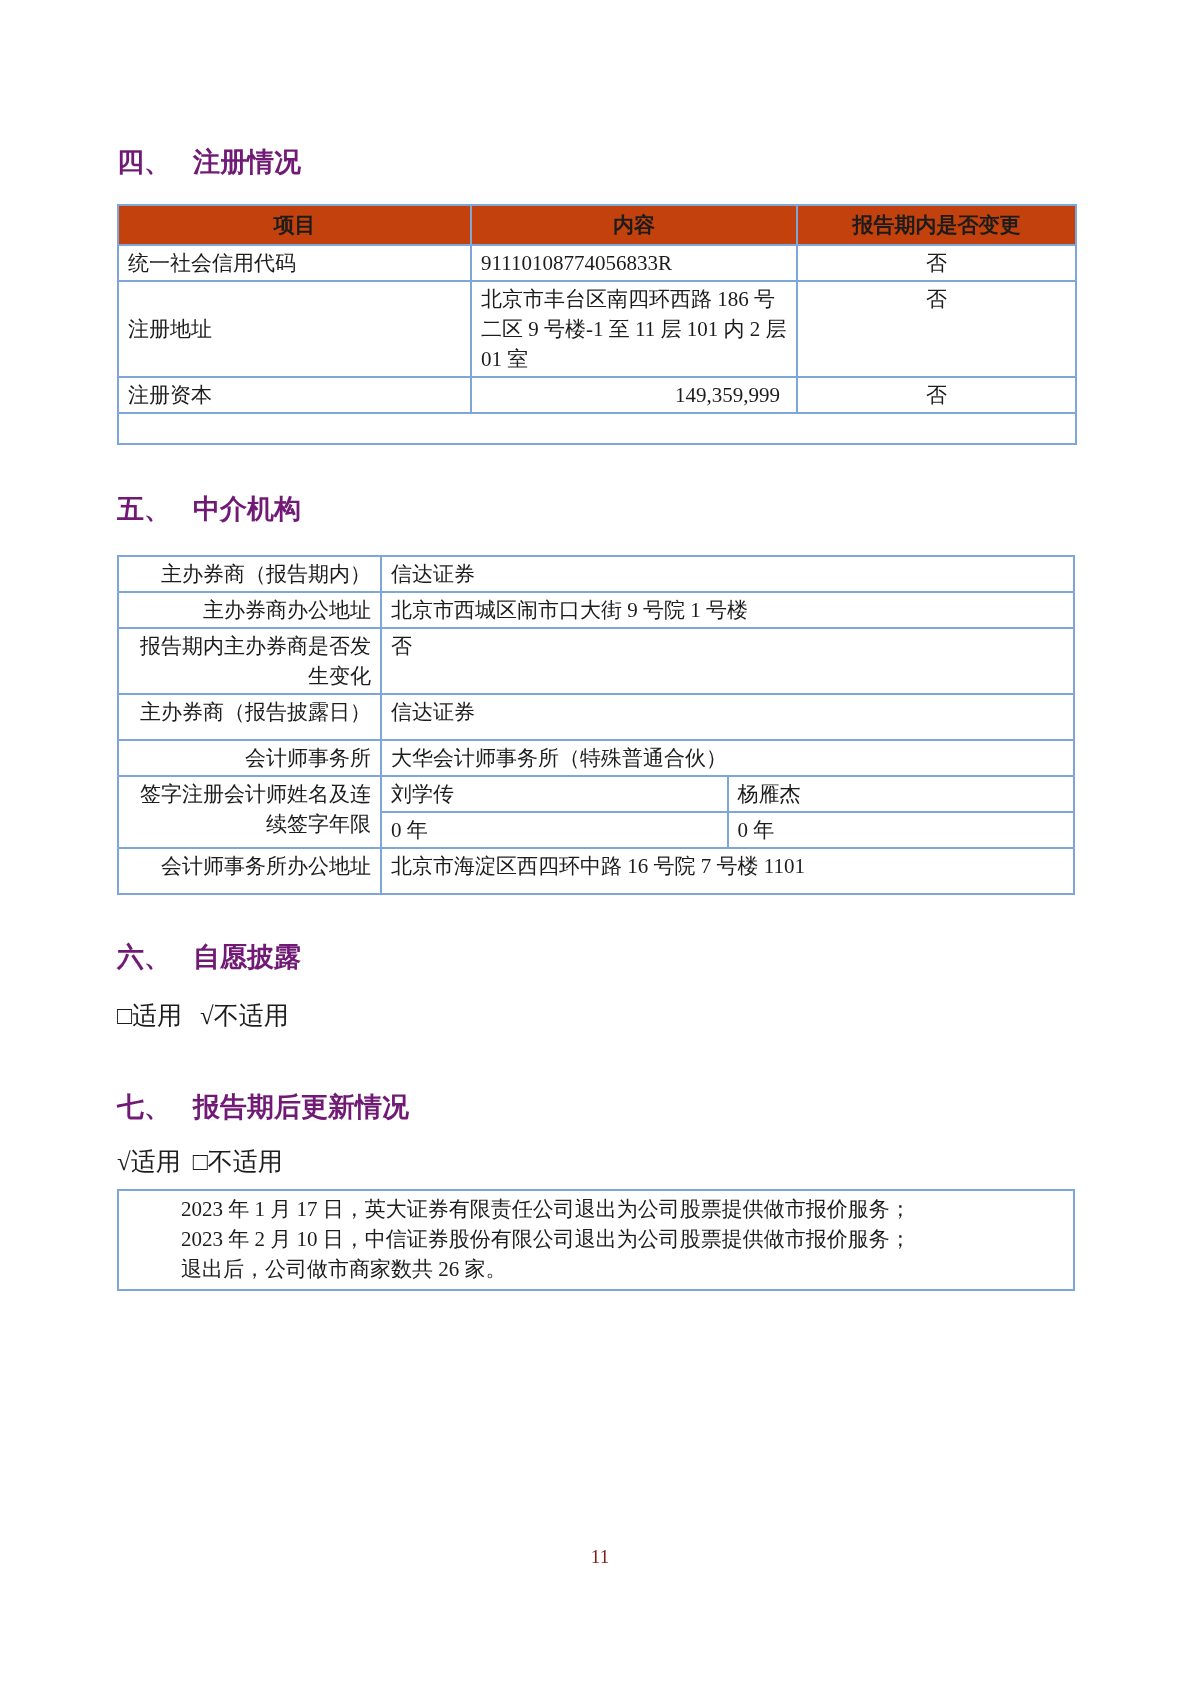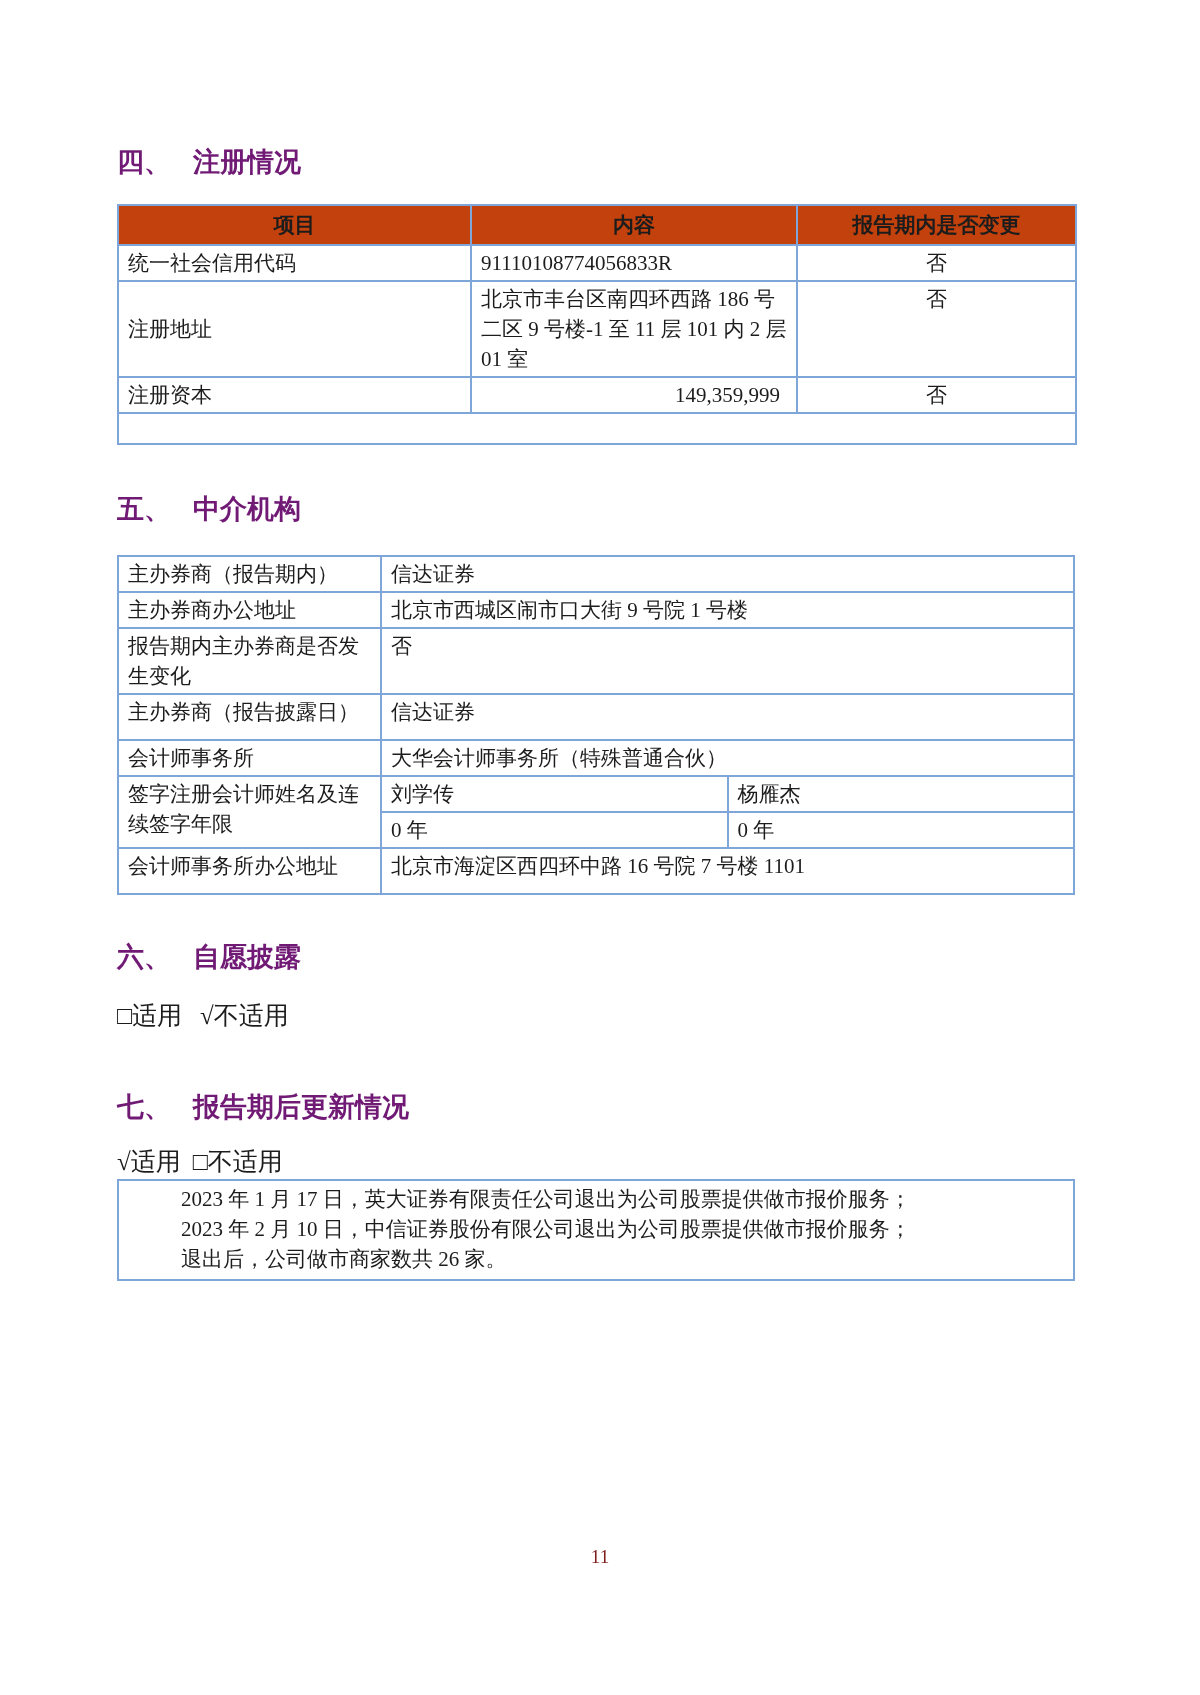--- a/index.html
+++ b/index.html
@@ -47,21 +47,21 @@
     height: 40px;
     vertical-align: middle;
   }
   .cell-center { text-align: center; }
   .cell-right { text-align: right; padding-right: 16px; }
   .row-h33 { height: 33px; border-radius: 15px; }
   .row-h94 { height: 94px; }
   .row-h31 { height: 31px; }
 
   
-  .t2 .c1 { width: 263px; }
+  .t2 .c1 { width: 263px; text-align: right; }
   .t2 .c2 { width: 287px; }
   .t2 .c3 { width: 408px; }
   .t2 .h34 { height: 34px; }
   .t2 .h35 { height: 35px; }
   .t2 .h59 { height: 59px; }
   .t2 .h36 { height: 46px; }
   .t2 .h32 { height: 32px; }
   .t2 .h31 { height: 31px; }
 
   .cb-line { line-height: 30px; font-size: 25px; }
@@ -86,21 +86,21 @@
   }
 
   .mt-h4   { margin-top: 144px; }
   .mt-t1   { margin-top: 24px; }
   .mt-h5   { margin-top: 46px; }
   .mt-t2   { margin-top: 28px; }
   .mt-h6   { margin-top: 44px; }
   .mt-cb6  { margin-top: 26px; }
   .mt-h7   { margin-top: 58px; }
   .mt-cb7  { margin-top: 22px; }
-  .mt-box  { margin-top: 2px; }
+  .mt-box  { margin-top: 12px; }
 </style>
 </head>
 <body>
 
 <div class="page">
   <div class="content">
 
     <div class="section-heading mt-h4">
       <span class="sec-num">四、</span><span>注册情况</span>
     </div>

